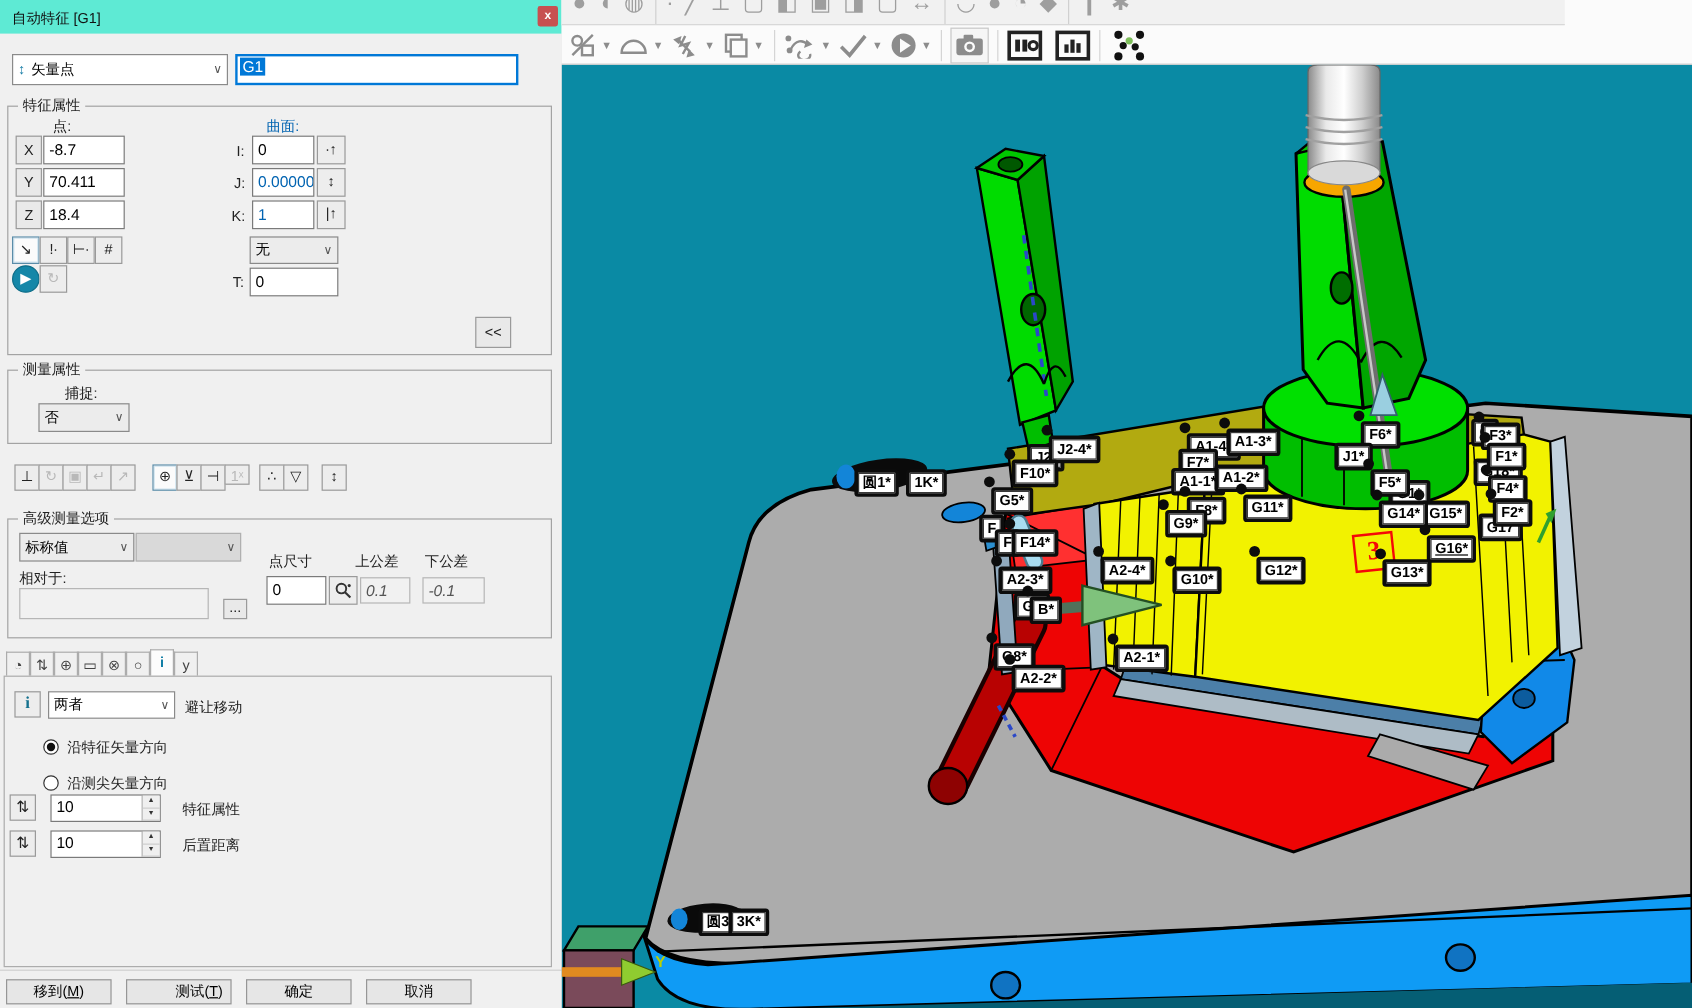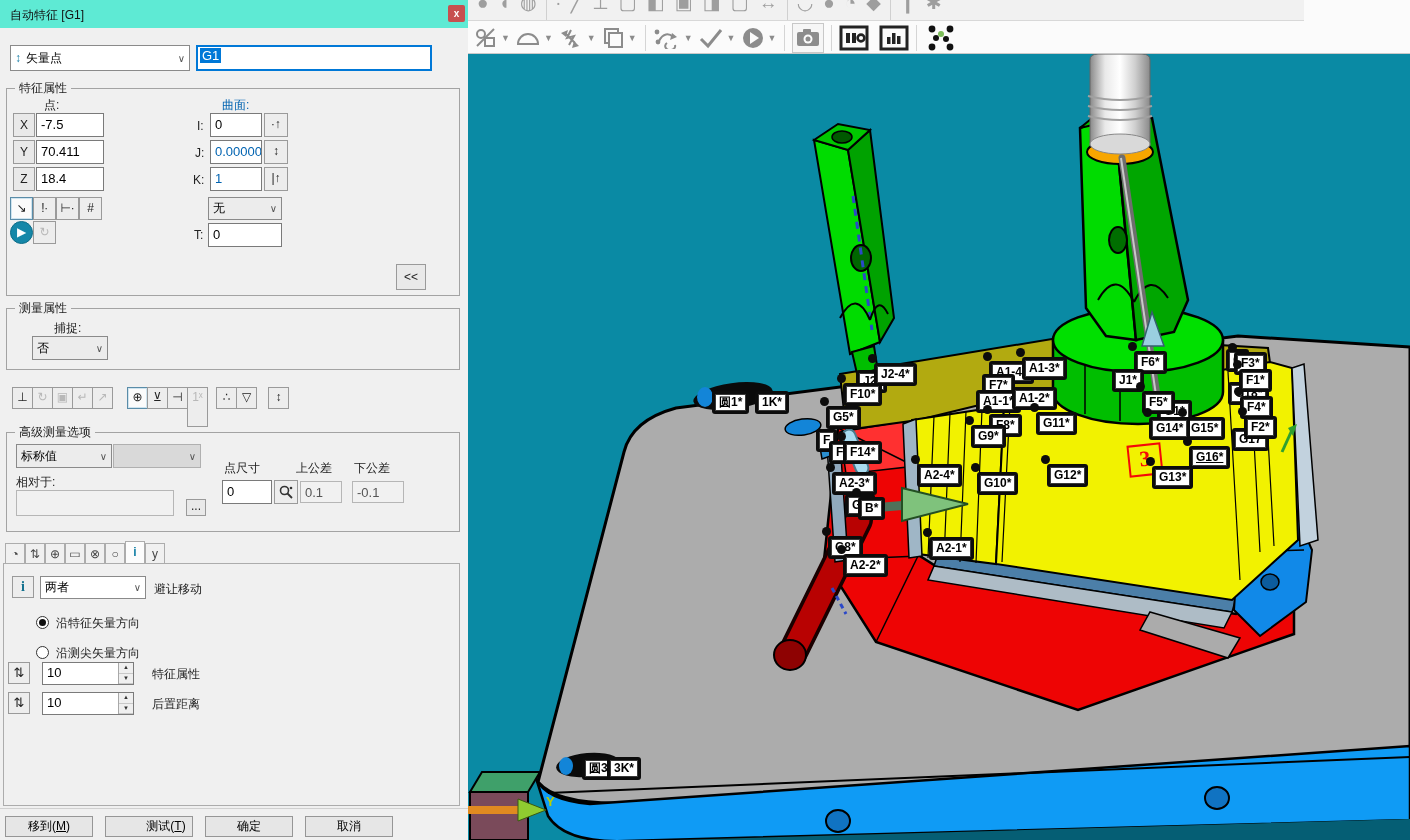--- a/index.html
+++ b/index.html
@@ -13,21 +13,21 @@
   .closebtn{position:absolute;left:448px;top:5px;width:17px;height:17px;background:#C75050;
             color:#fff;font:bold 10px/17px "Liberation Sans",sans-serif;text-align:center;border-radius:2px;cursor:pointer;}
   .combo{position:absolute;background:#fff;border:1px solid #8A8A8A;display:flex;align-items:center;padding:0 4px;box-sizing:border-box;}
   .combo.gray{background:#ECECEC;}
   .combo.disabled{background:#D9D9D9;border-color:#B0B0B0;}
   .combo .ctext{flex:1;white-space:nowrap;overflow:hidden;}
   .combo .chev{color:#555;font-size:10px;margin-left:3px;}
   .combo .cicon{color:#1A7FA8;font-weight:bold;margin-right:5px;}
   .input{position:absolute;background:#fff;border:1px solid #7A7A7A;box-sizing:border-box;
          font-size:13px;padding:2px 4px;line-height:18px;white-space:nowrap;overflow:hidden;}
-  .input.dis{background:#F1F1F1;border-color:#B6B6B6;color:#555;}
+  .input.dis{background:#F1F1F1;border-color:#B6B6B6;color:#555;font-style:italic;}
   .input.blue{color:#0063B1;}
   .nameinput{position:absolute;background:#fff;border:2px solid #0078D7;box-sizing:border-box;padding:1px 2px;font-size:13px;}
   .nameinput .sel{background:#0078D7;color:#fff;padding:0 2px;}
   .grp{position:absolute;border:1px solid #a3a3a3;box-sizing:border-box;padding-left:15px;}
   .grp .cap{position:absolute;top:-9px;left:8px;background:#F0F0F0;padding:0 4px;font-size:12px;color:#222;}
   .lab{position:absolute;font-size:12px;color:#222;white-space:nowrap;}
   .lab.blue{color:#0063B1;}
   .mini{position:absolute;background:#E9E9E9;border:1px solid #9A9A9A;box-sizing:border-box;
         text-align:center;font-size:12px;color:#222;cursor:pointer;}
   .ibtn{position:absolute;background:#EDEDED;border:1px solid #9A9A9A;box-sizing:border-box;text-align:center;
@@ -89,21 +89,21 @@
       <span class="sel">G1</span>
     </div>
 
     <div class="grp" style="left:6px;top:88px;width:454px;height:208px;">
       <span class="cap">特征属性</span>
     </div>
     <div class="lab" style="left:44px;top:97px;">点:</div>
     <div class="lab blue" style="left:222px;top:97px;">曲面:</div>
 
     <div class="mini" style="left:13px;top:113px;width:22px;height:24px;line-height:22px;">X</div>
-    <div class="input" style="left:36px;top:113px;width:68px;height:24px;">-7.5</div>
+    <div class="input" style="left:36px;top:113px;width:68px;height:24px;">-8.7</div>
     <div class="mini" style="left:13px;top:140px;width:22px;height:24px;line-height:22px;">Y</div>
     <div class="input" style="left:36px;top:140px;width:68px;height:24px;">70.411</div>
     <div class="mini" style="left:13px;top:167px;width:22px;height:24px;line-height:22px;">Z</div>
     <div class="input" style="left:36px;top:167px;width:68px;height:24px;">18.4</div>
 
     <div class="lab" style="left:197px;top:119px;">I:</div>
     <div class="input" style="left:210px;top:113px;width:52px;height:24px;">0</div>
     <div class="lab" style="left:195px;top:146px;">J:</div>
     <div class="input blue" style="left:210px;top:140px;width:52px;height:24px;">0.00000</div>
     <div class="lab" style="left:193px;top:173px;">K:</div>
@@ -144,21 +144,21 @@
 
     <div id="measureBtns">
         <div class="ibtn" style="left: 12px; top: 387px; width: 21px; height: 22px; font-size: 12px; line-height: 19px;">⊥</div>
         <div class="ibtn dis" style="left: 32px; top: 387px; width: 21px; height: 22px; font-size: 12px; line-height: 19px;">↻</div>
         <div class="ibtn dis" style="left: 52px; top: 387px; width: 21px; height: 22px; font-size: 12px; line-height: 19px;">▣</div>
         <div class="ibtn dis" style="left: 72px; top: 387px; width: 21px; height: 22px; font-size: 12px; line-height: 19px;">↵</div>
         <div class="ibtn dis" style="left: 92px; top: 387px; width: 21px; height: 22px; font-size: 12px; line-height: 19px;">↗</div>
         <div class="ibtn pressed" style="left: 127px; top: 387px; width: 21px; height: 22px; font-size: 12px; line-height: 19px;">⊕</div>
         <div class="ibtn" style="left: 147px; top: 387px; width: 21px; height: 22px; font-size: 12px; line-height: 19px;">⊻</div>
         <div class="ibtn" style="left: 167px; top: 387px; width: 21px; height: 22px; font-size: 12px; line-height: 19px;">⊣</div>
-        <div class="ibtn dis" style="left: 187px; top: 387px; width: 21px; height: 40px; font-size: 12px; line-height: 19px;">1ˣ</div>
+        <div class="ibtn dis" style="left: 187px; top: 387px; width: 21px; height: 17px; font-size: 12px; line-height: 19px;">1ˣ</div>
         <div class="ibtn" style="left: 216px; top: 387px; width: 21px; height: 22px; font-size: 12px; line-height: 19px;">∴</div>
         <div class="ibtn" style="left: 236px; top: 387px; width: 21px; height: 22px; font-size: 12px; line-height: 19px;">▽</div>
         <div class="ibtn" style="left: 268px; top: 387px; width: 21px; height: 22px; font-size: 12px; line-height: 19px;">↕</div>
       </div>
 
     <div class="grp" style="left:6px;top:432px;width:454px;height:100px;">
       <span class="cap">高级测量选项</span>
     </div>
     <div class="combo gray" style="left:16px;top:444px;width:96px;height:24px;">
       <span class="ctext">标称值</span>

